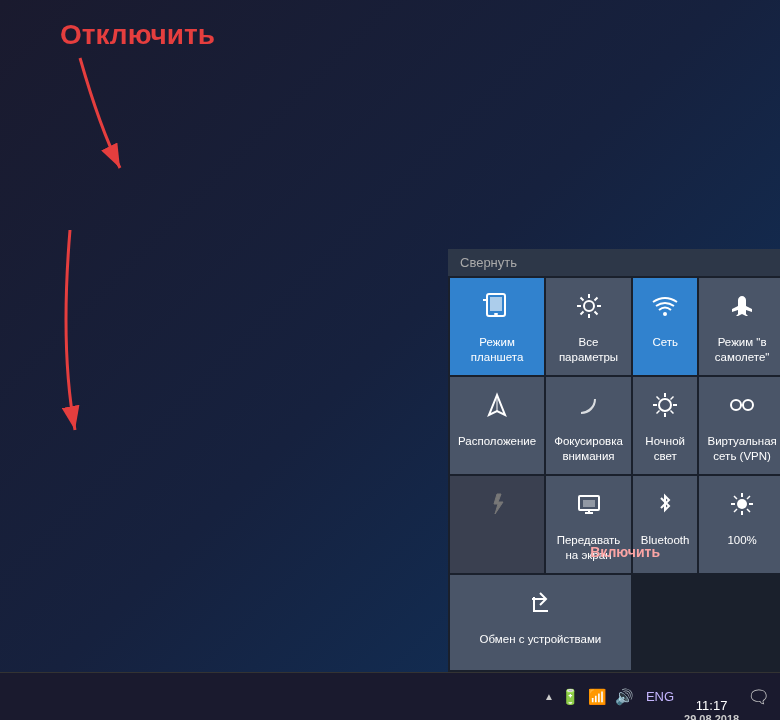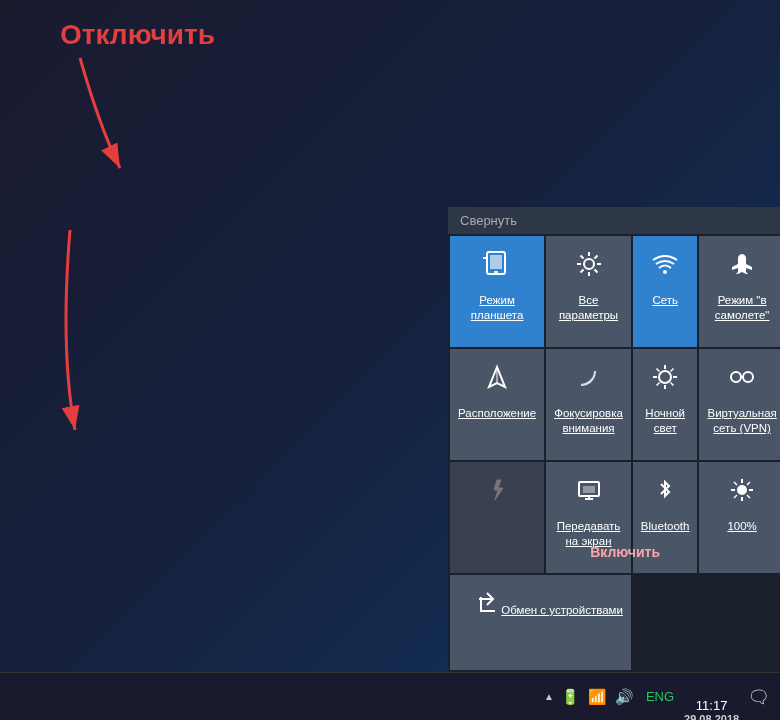--- a/index.html
+++ b/index.html
@@ -38,26 +38,25 @@
       background: #1a202c;
       padding: 2px;
     }
 
     .tile {
       background: #4a5568;
       display: flex;
       flex-direction: column;
       align-items: center;
       justify-content: flex-start;
-      padding: 14px 8px 24px 8px;
+      padding: 14px 8px 10px 8px;
       min-height: 95px;
       cursor: pointer;
       position: relative;
       transition: background 0.15s;
-      text-decoration: underline;
     }
 
     .tile.active {
       background: #3182ce;
     }
 
     .tile.disabled {
       background: #3a4050;
       color: #888;
     }
@@ -359,41 +358,41 @@
           <line x1="6" y1="6" x2="9" y2="9" stroke="white" stroke-width="1.5"></line>
           <line x1="19" y1="19" x2="22" y2="22" stroke="white" stroke-width="1.5"></line>
           <line x1="22" y1="6" x2="19" y2="9" stroke="white" stroke-width="1.5"></line>
           <line x1="9" y1="19" x2="6" y2="22" stroke="white" stroke-width="1.5"></line>
         </svg>
       </div>
       <div class="tile-label">100%</div>
     </div>
 
     <div class="tile" style="grid-column: span 2;">
-      <div style="display:flex; flex-direction:row; align-items:center; justify-content:flex-end; width:100%;">
+      <div style="display:flex; flex-direction:column; align-items:center; justify-content:flex-start; width:100%;">
         <div class="tile-icon">
           <svg width="28" height="28" viewBox="0 0 28 28" fill="none">
             <path d="M8 8 L8 22 L22 22" stroke="white" stroke-width="2"></path>
             <path d="M14 4 L20 10 L14 16" stroke="white" stroke-width="2" fill="none"></path>
             <line x1="6" y1="10" x2="20" y2="10" stroke="white" stroke-width="2"></line>
           </svg>
         </div>
         <div class="tile-label">Обмен с устройствами</div>
       </div>
     </div>
 
   </div>
 </div>
 
 <div class="taskbar">
   <div class="taskbar-icons">
     <span style="font-size:10px; color:#ccc;">▲</span>
     <span style="font-size:15px;">🔋</span>
     <span style="font-size:15px;">📶</span>
     <span style="font-size:15px;">🔊</span>
-    <span style="color:#22c55e; font-size:13px; margin-left:4px;">ENG</span>
+    <span style="color:#c4b5fd; font-size:13px; margin-left:4px;">ENG</span>
   </div>
   <div class="taskbar-time">
     <div class="time">11:17</div>
     <div class="date">29.08.2018</div>
   </div>
   <div class="taskbar-notification">🗨</div>
 </div>
 
 </body></html>

